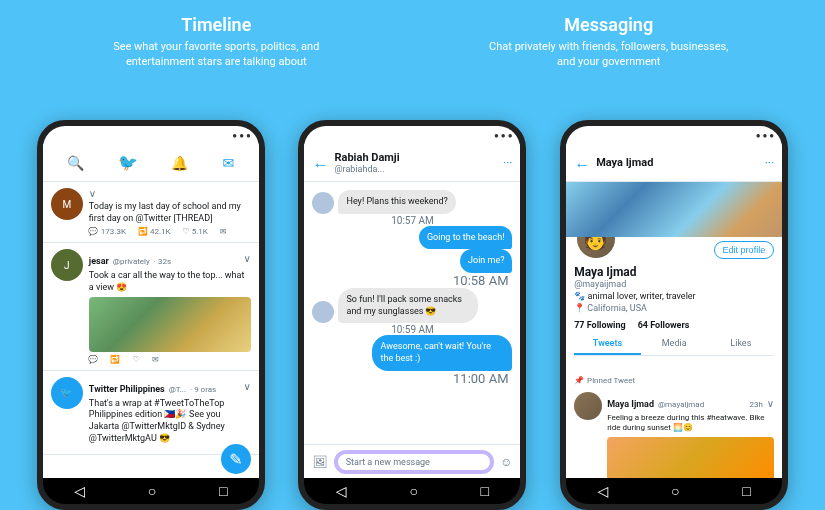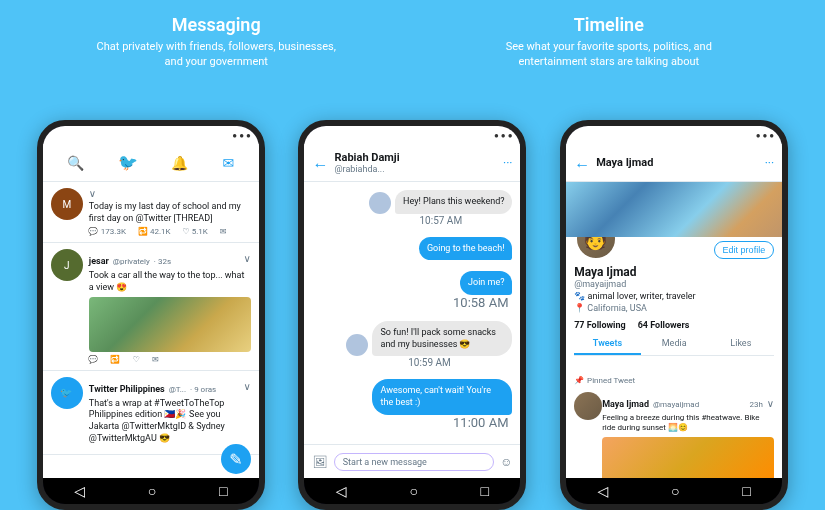--- a/index.html
+++ b/index.html
@@ -266,23 +266,22 @@
       margin-left: auto;
       color: #1da1f2;
       font-size: 12px;
     }
 
     .messages-area {
       flex: 1;
       padding: 8px;
       display: flex;
       flex-direction: column;
-      gap: 11px;
-      overflow: hidden;
-      align-items: flex-end;
+      gap: 0;
+      overflow: hidden;
     }
 
     .msg-bubble-row {
       display: flex;
       align-items: flex-end;
       gap: 4px;
     }
 
     .msg-bubble-row.received {
       justify-content: flex-start;
@@ -345,21 +344,21 @@
       flex-shrink: 0;
     }
 
     .msg-input-icon {
       font-size: 12px;
       color: #657786;
     }
 
     .msg-input-field {
       flex: 1;
-      border: 1px solid #c4b5fd;
+      border: 4px solid #c4b5fd;
       border-radius: 20px;
       padding: 3px 8px;
       font-size: 9px;
       color: #657786;
     }
 
     .msg-emoji-icon {
       font-size: 12px;
       color: #657786;
     }
@@ -508,20 +507,21 @@
     }
 
     .profile-tab.active {
       color: #1da1f2;
       border-bottom: 2px solid #1da1f2;
       font-weight: 600;
     }
 
     .pinned-tweet {
       display: flex;
+      gap: 5px;
       padding: 4px 0;
     }
 
     .pinned-label {
       font-size: 8px;
       color: #657786;
       display: flex;
       align-items: center;
       gap: 3px;
       margin-bottom: 3px;
@@ -573,26 +573,26 @@
     .tweet-chevron {
       font-size: 10px;
       color: #657786;
     }
   </style>
 </head>
 <body>
 
 <div class="top-section">
   <div class="feature-block">
+    <div class="feature-title">Timeline</div>
+    <div class="feature-desc">See what your favorite sports, politics, and entertainment stars are talking about</div>
+  </div>
+  <div class="feature-block">
     <div class="feature-title">Messaging</div>
     <div class="feature-desc">Chat privately with friends, followers, businesses, and your government</div>
-  </div>
-  <div class="feature-block">
-    <div class="feature-title">Timeline</div>
-    <div class="feature-desc">See what your favorite sports, politics, and entertainment stars are talking about</div>
   </div>
 </div>
 
 <div class="phones-section">
 
   <div class="phone timeline-phone">
     <div class="phone-status-bar">
       <span></span>
       <span>● ● ●</span>
     </div>
@@ -709,21 +709,21 @@
               <span>Join me?</span>
             </div>
           </div>
           <div class="msg-time-right">10:58 AM</div>
         </div>
 
         <div>
           <div class="msg-bubble-row received">
             <div class="msg-avatar" style="background: #b0c4de;"></div>
             <div class="msg-bubble received-bubble">
-              <span>So fun! I'll pack some snacks and my businesses 😎</span>
+              <span>So fun! I'll pack some snacks and my sunglasses 😎</span>
             </div>
           </div>
           <div class="msg-time">10:59 AM</div>
         </div>
 
         <div>
           <div class="msg-bubble-row sent">
             <div class="msg-bubble sent-bubble">
               <span>Awesome, can't wait! You're the best :)</span>
             </div>

